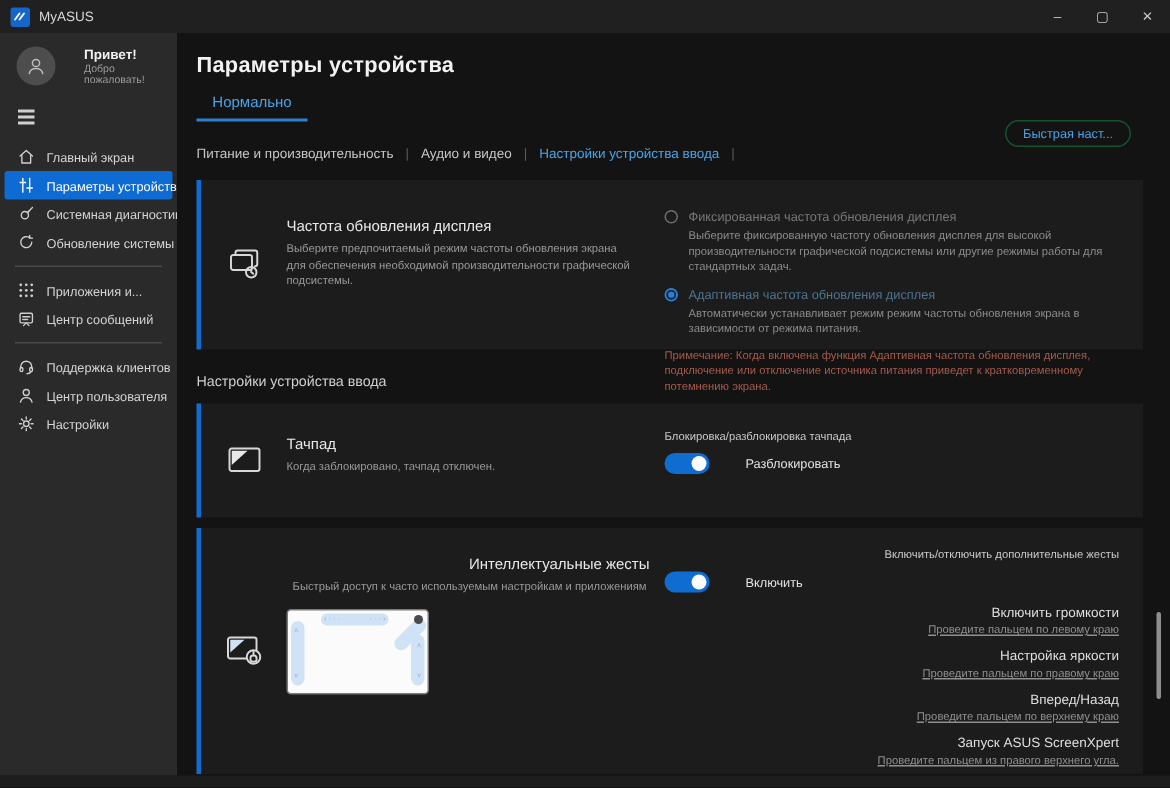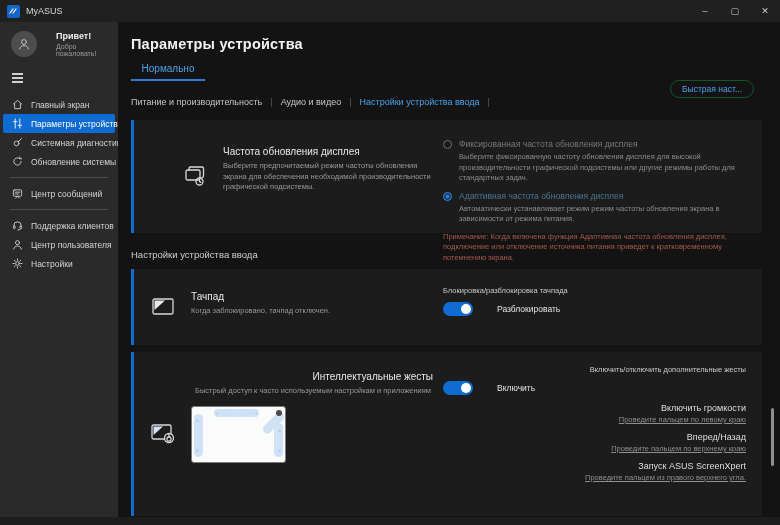--- a/index.html
+++ b/index.html
@@ -52,21 +52,21 @@
   
   .cards { margin-top:13px; width:631px; }
   .card { display:flex; background:#1c1c1c; border-left:3px solid #0f6cd1; }
   .icon-col { width:57px; flex:none; display:flex; align-items:center; justify-content:center; }
   .text-col { flex:1; padding-right:10px; }
   .right-col { width:319px; flex:none; padding-right:16px; }
   .card-title { font-size:10px; color:#e8e8e8; }
   .card-desc { font-size:7.5px; color:#989898; line-height:1.4; margin-top:4px; }
   .section-header { font-size:9.5px; color:#cfcfcf; margin:16px 0 9px 0; }
   
-  .card-refresh { height:113px;padding-left:32px; }
+  .card-refresh { height:113px; }
   .card-refresh .text-col { padding-top:26px; }
   .card-refresh .right-col { padding-top:19px; }
   .radio-row { display:flex; gap:7px; }
   .radio { width:9px; height:9px; border-radius:50%; border:1px solid #6e6e6e; flex:none; margin-top:1px; }
   .radio.checked { border:1px solid #2f7fd3; background:#2f7fd3; box-shadow:inset 0 0 0 1.5px #16334d; }
   .radio-label { font-size:8.5px; color:#787878; }
   .radio-label.sel { color:#4d7490; }
   .radio-desc { font-size:7.5px; color:#8b8b8b; line-height:1.4; margin:3px 0 7px 16px; }
   .note { font-size:7.5px; color:#a65a4b; line-height:1.45; margin-top:3px; }
   
@@ -163,20 +163,34 @@
       </div>
       <div class="nav-item">
         <svg width="11" height="11" viewBox="0 0 12 12" fill="none" stroke="#cfcfcf" stroke-width="1">
           <path d="M10 6 A4 4 0 1 1 8.5 2.8"></path>
             <path d="M8.5 1 V3 H10.5"></path>
         </svg>
         <span>Обновление системы</span>
       </div>
       <div class="side-divider"></div>
       <div class="nav-item">
+        <svg width="11" height="11" viewBox="0 0 12 12" fill="#cfcfcf" stroke="none">
+          <circle cx="2" cy="2" r="1"></circle>
+            <circle cx="6" cy="2" r="1"></circle>
+            <circle cx="10" cy="2" r="1"></circle>
+          <circle cx="2" cy="6" r="1"></circle>
+            <circle cx="6" cy="6" r="1"></circle>
+            <circle cx="10" cy="6" r="1"></circle>
+          <circle cx="2" cy="10" r="1"></circle>
+            <circle cx="6" cy="10" r="1"></circle>
+            <circle cx="10" cy="10" r="1"></circle>
+        </svg>
+        <span>Приложения и...</span>
+      </div>
+      <div class="nav-item">
         <svg width="11" height="11" viewBox="0 0 12 12" fill="none" stroke="#cfcfcf" stroke-width="1">
           <rect x="1.5" y="2" width="9" height="7" rx="1"></rect>
             <path d="M4 11 L6 9 L8 11"></path>
             <path d="M3.5 4.5 H8.5"></path>
             <path d="M3.5 6.5 H7"></path>
         </svg>
         <span>Центр сообщений</span>
       </div>
       <div class="side-divider"></div>
       <div class="nav-item">
@@ -306,20 +320,24 @@
             <div class="toggle">
                 <div class="knob"></div>
               </div>
             <span class="toggle-state">Включить</span>
           </div>
           <div class="gesture-item">
             <div class="gesture-title">Включить громкости</div>
             <div class="gesture-desc">Проведите пальцем по левому краю</div>
           </div>
           <div class="gesture-item">
+            <div class="gesture-title">Настройка яркости</div>
+            <div class="gesture-desc">Проведите пальцем по правому краю</div>
+          </div>
+          <div class="gesture-item">
             <div class="gesture-title">Вперед/Назад</div>
             <div class="gesture-desc">Проведите пальцем по верхнему краю</div>
           </div>
           <div class="gesture-item">
             <div class="gesture-title">Запуск ASUS ScreenXpert</div>
             <div class="gesture-desc">Проведите пальцем из правого верхнего угла.</div>
           </div>
         </div>
       </div>
     </div>

